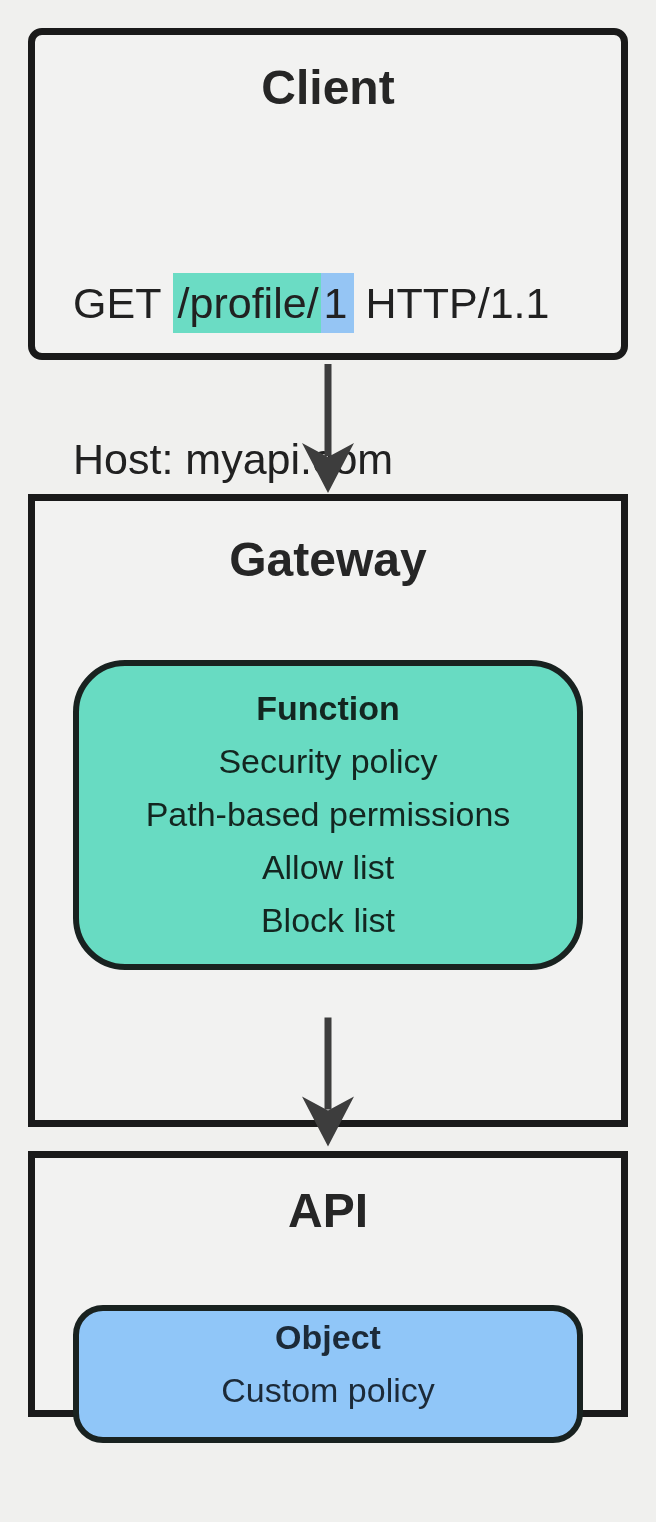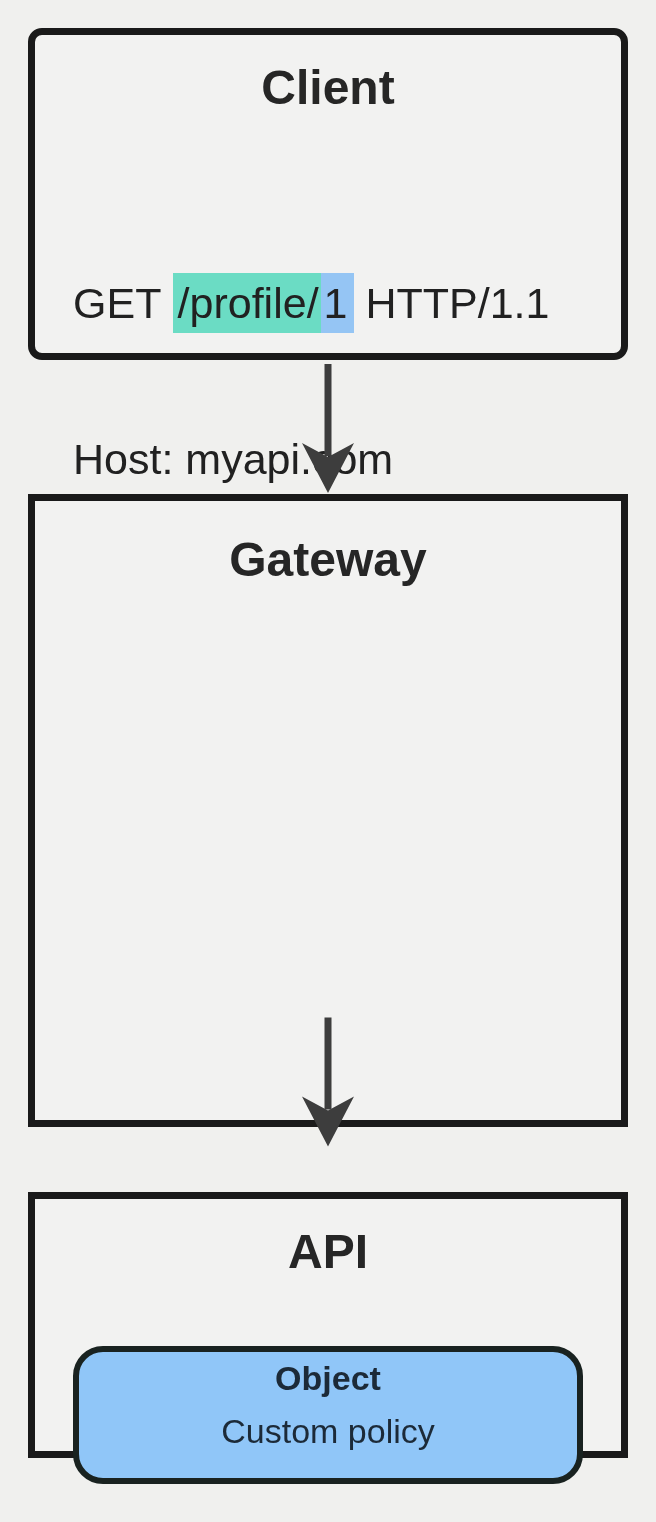--- a/index.html
+++ b/index.html
@@ -17,21 +17,21 @@
   }
   .node {
     position: absolute;
     left: 28px;
     width: 600px;
     background: var(--color-node_fill, #f2f2f1);
     border: 7px solid var(--color-node_border, #1a1a1a);
   }
   .node-client  { top: 28px;   height: 332px; border-radius: 14px; }
   .node-gateway { top: 494px;  height: 633px; }
-  .node-api     { top: 1192px; height: 266px; }
+  .node-api     { top: 1151px; height: 266px; }
   .node-title {
     font-size: 48px;
     line-height: 58px;
     font-weight: 700;
     color: var(--color-title_text, #262626);
     text-align: center;
   }
   .node-client .node-title  { padding-top: 24px; }
   .node-gateway .node-title { padding-top: 30px; }
   .node-api .node-title     { padding-top: 24px; }
@@ -104,20 +104,27 @@
 
   <div class="arrow arrow-1">
     <svg viewBox="0 0 62 130">
       <rect class="shaft" x="27.5" y="0" width="7" height="92"></rect>
       <polygon class="head" points="31,129 5,79 31,93 57,79"></polygon>
     </svg>
   </div>
 
   <div class="node node-gateway">
     <div class="node-title">Gateway</div>
+    <div class="card card-function">
+      <div class="card-title">Function</div>
+      <div>Security policy</div>
+      <div>Path-based permissions</div>
+      <div>Allow list</div>
+      <div>Block list</div>
+    </div>
   </div>
 
   <div class="arrow arrow-2">
     <svg viewBox="0 0 62 130">
       <rect class="shaft" x="27.5" y="0" width="7" height="92"></rect>
       <polygon class="head" points="31,129 5,79 31,93 57,79"></polygon>
     </svg>
   </div>
 
   <div class="node node-api">

